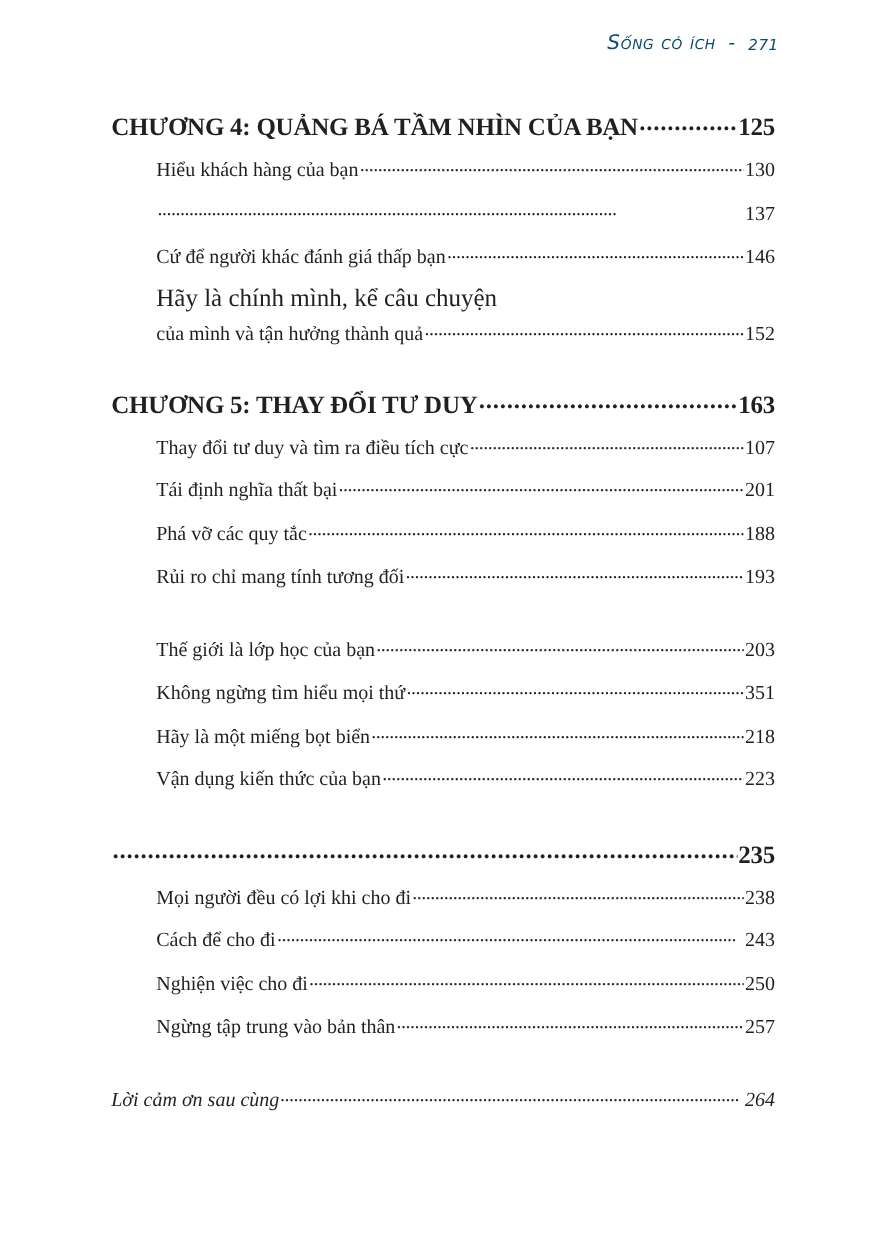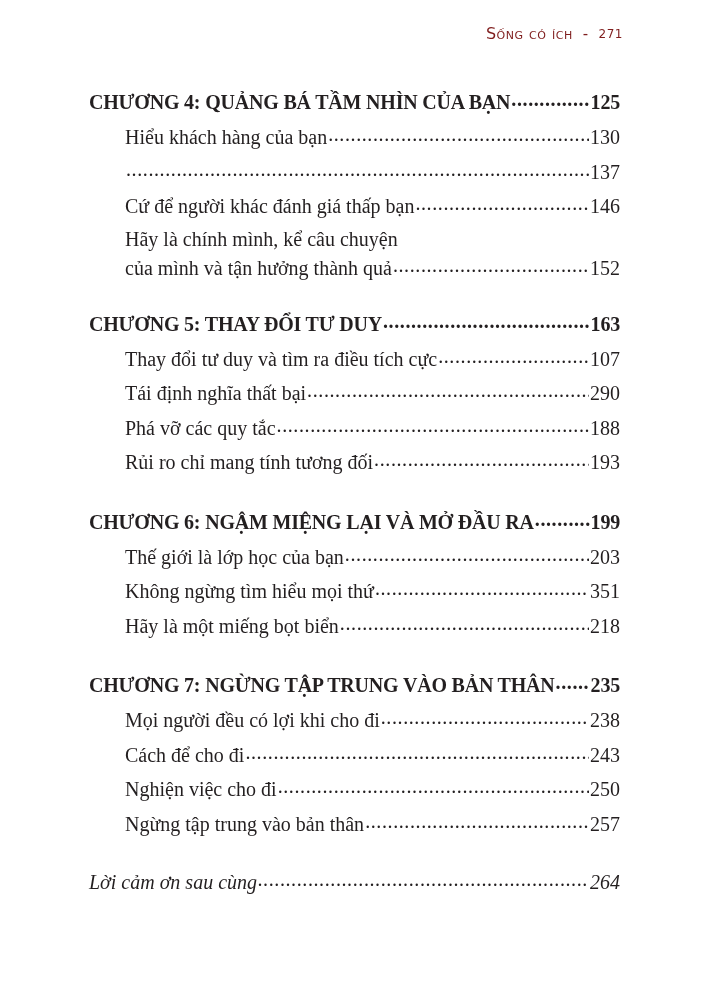--- a/index.html
+++ b/index.html
@@ -13,25 +13,26 @@
       position: relative;
       overflow: hidden;
       color: #231f20;
     }
     .running-head {
       position: absolute;
       top: 24px;
       right: 86px;
       font-family: "DejaVu Sans", sans-serif;
       font-size: 15px;
-      color: #7f1d1d;
+      color: #0c4a6e;
       letter-spacing: 0.5px;
       display: flex;
-      align-items: center;
+      align-items: flex-end;
       gap: 10px;
+      font-style: italic;
     }
     .running-head .title {
       font-variant: small-caps;
       font-size: 16px;
     }
     .running-head .dash { font-size: 15px; }
     .running-head .page { font-size: 12px; }
 
     .toc {
       position: absolute;
@@ -39,21 +40,21 @@
       top: 84px;
       width: 531px;
       font-family: Liberation Serif, serif;
     }
     .chapter {
       margin-bottom: 24px;
     }
     .row {
       display: flex;
       align-items: baseline;
-      font-size: 20px;
+      font-size: 16px;
       line-height: 34.5px;
       white-space: nowrap;
     }
     .row .label {
       flex: 0 0 auto;
     }
     .row .leader {
       flex: 1 1 auto;
       overflow: hidden;
       margin: 0 1px;
@@ -146,60 +147,59 @@
       <span class="num">163</span>
     </div>
     <div class="row section">
       <span class="label">Thay đổi tư duy và tìm ra điều tích cực</span>
       <span class="leader"></span>
       <span class="num">107</span>
     </div>
     <div class="row section">
       <span class="label">Tái định nghĩa thất bại</span>
       <span class="leader"></span>
-      <span class="num">290</span>
+      <span class="num">201</span>
     </div>
     <div class="row section">
       <span class="label">Phá vỡ các quy tắc</span>
       <span class="leader"></span>
       <span class="num">188</span>
     </div>
     <div class="row section">
       <span class="label">Rủi ro chỉ mang tính tương đối</span>
       <span class="leader"></span>
       <span class="num">193</span>
     </div>
   </div>
 
   <div class="chapter">
+    <div class="row section">
+      <span class="label">Thế giới là lớp học của bạn</span>
+      <span class="leader"></span>
+      <span class="num">203</span>
+    </div>
+    <div class="row section">
+      <span class="label">Không ngừng tìm hiểu mọi thứ</span>
+      <span class="leader"></span>
+      <span class="num">351</span>
+    </div>
+    <div class="row section">
+      <span class="label">Hãy là một miếng bọt biển</span>
+      <span class="leader"></span>
+      <span class="num">218</span>
+    </div>
+    <div class="row section">
+      <span class="label">Vận dụng kiến thức của bạn</span>
+      <span class="leader"></span>
+      <span class="num">223</span>
+    </div>
+  </div>
+
+  <div class="chapter">
     <div class="row chapter-title">
-      <span class="label">CHƯƠNG 6: NGẬM MIỆNG LẠI VÀ MỞ ĐẦU RA</span>
-      <span class="leader"></span>
-      <span class="num">199</span>
-    </div>
-    <div class="row section">
-      <span class="label">Thế giới là lớp học của bạn</span>
-      <span class="leader"></span>
-      <span class="num">203</span>
-    </div>
-    <div class="row section">
-      <span class="label">Không ngừng tìm hiểu mọi thứ</span>
-      <span class="leader"></span>
-      <span class="num">351</span>
-    </div>
-    <div class="row section">
-      <span class="label">Hãy là một miếng bọt biển</span>
-      <span class="leader"></span>
-      <span class="num">218</span>
-    </div>
-  </div>
-
-  <div class="chapter">
-    <div class="row chapter-title">
-      <span class="label">CHƯƠNG 7: NGỪNG TẬP TRUNG VÀO BẢN THÂN</span>
       <span class="leader"></span>
       <span class="num">235</span>
     </div>
     <div class="row section">
       <span class="label">Mọi người đều có lợi khi cho đi</span>
       <span class="leader"></span>
       <span class="num">238</span>
     </div>
     <div class="row section">
       <span class="label">Cách để cho đi</span>

